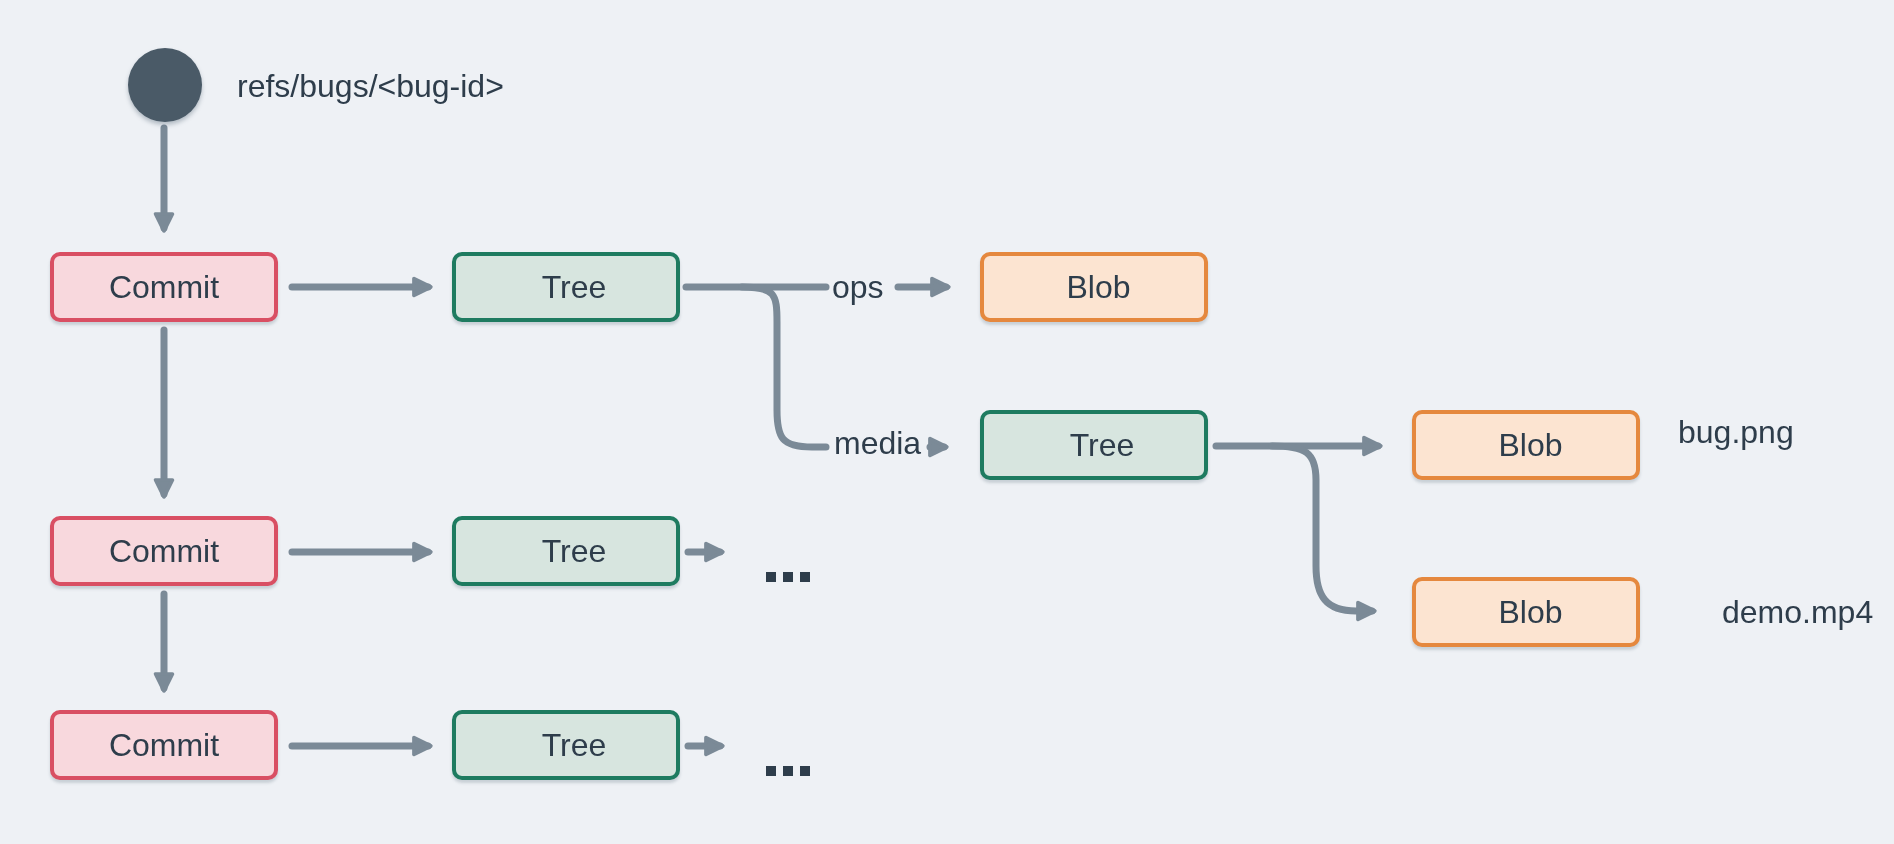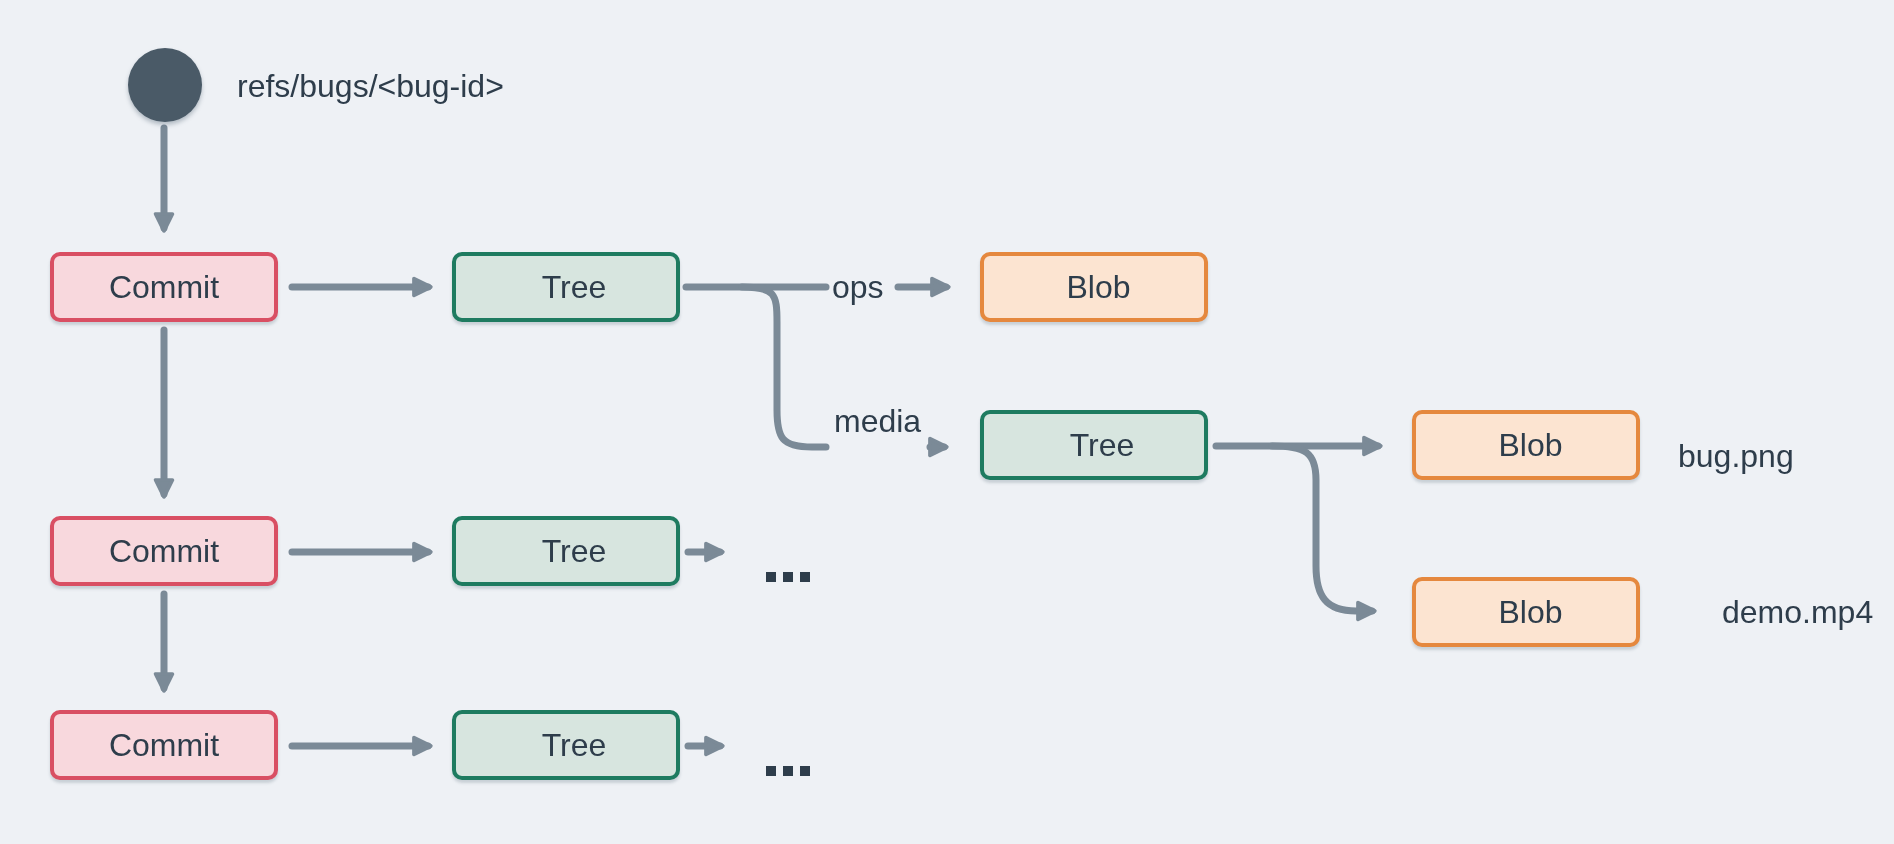--- a/index.html
+++ b/index.html
@@ -117,29 +117,29 @@
     <span class="node-label">Commit</span>
   </div>
   <div class="node tree" style="left:452px; top:252px;">
     <span class="node-label">Tree</span>
   </div>
   <div class="node blob" style="left:980px; top:252px;">
     <span class="node-label">Blob</span>
   </div>
 
   <div class="txt-label" style="left:832px; top:287px;">ops</div>
-  <div class="txt-label" style="left:834px; top:421px;">media</div>
+  <div class="txt-label" style="left:834px; top:443px;">media</div>
 
   <div class="node tree" style="left:980px; top:410px;">
     <span class="node-label">Tree</span>
   </div>
   <div class="node blob" style="left:1412px; top:410px;">
     <span class="node-label">Blob</span>
   </div>
-  <div class="txt-label" style="left:1678px; top:456px;">bug.png</div>
+  <div class="txt-label" style="left:1678px; top:432px;">bug.png</div>
 
   <div class="node blob" style="left:1412px; top:577px;">
     <span class="node-label">Blob</span>
   </div>
   <div class="txt-label" style="left:1678px; top:612px;margin-left:44px;">demo.mp4</div>
 
   <div class="node commit" style="left:50px; top:516px;">
     <span class="node-label">Commit</span>
   </div>
   <div class="node tree" style="left:452px; top:516px;">

